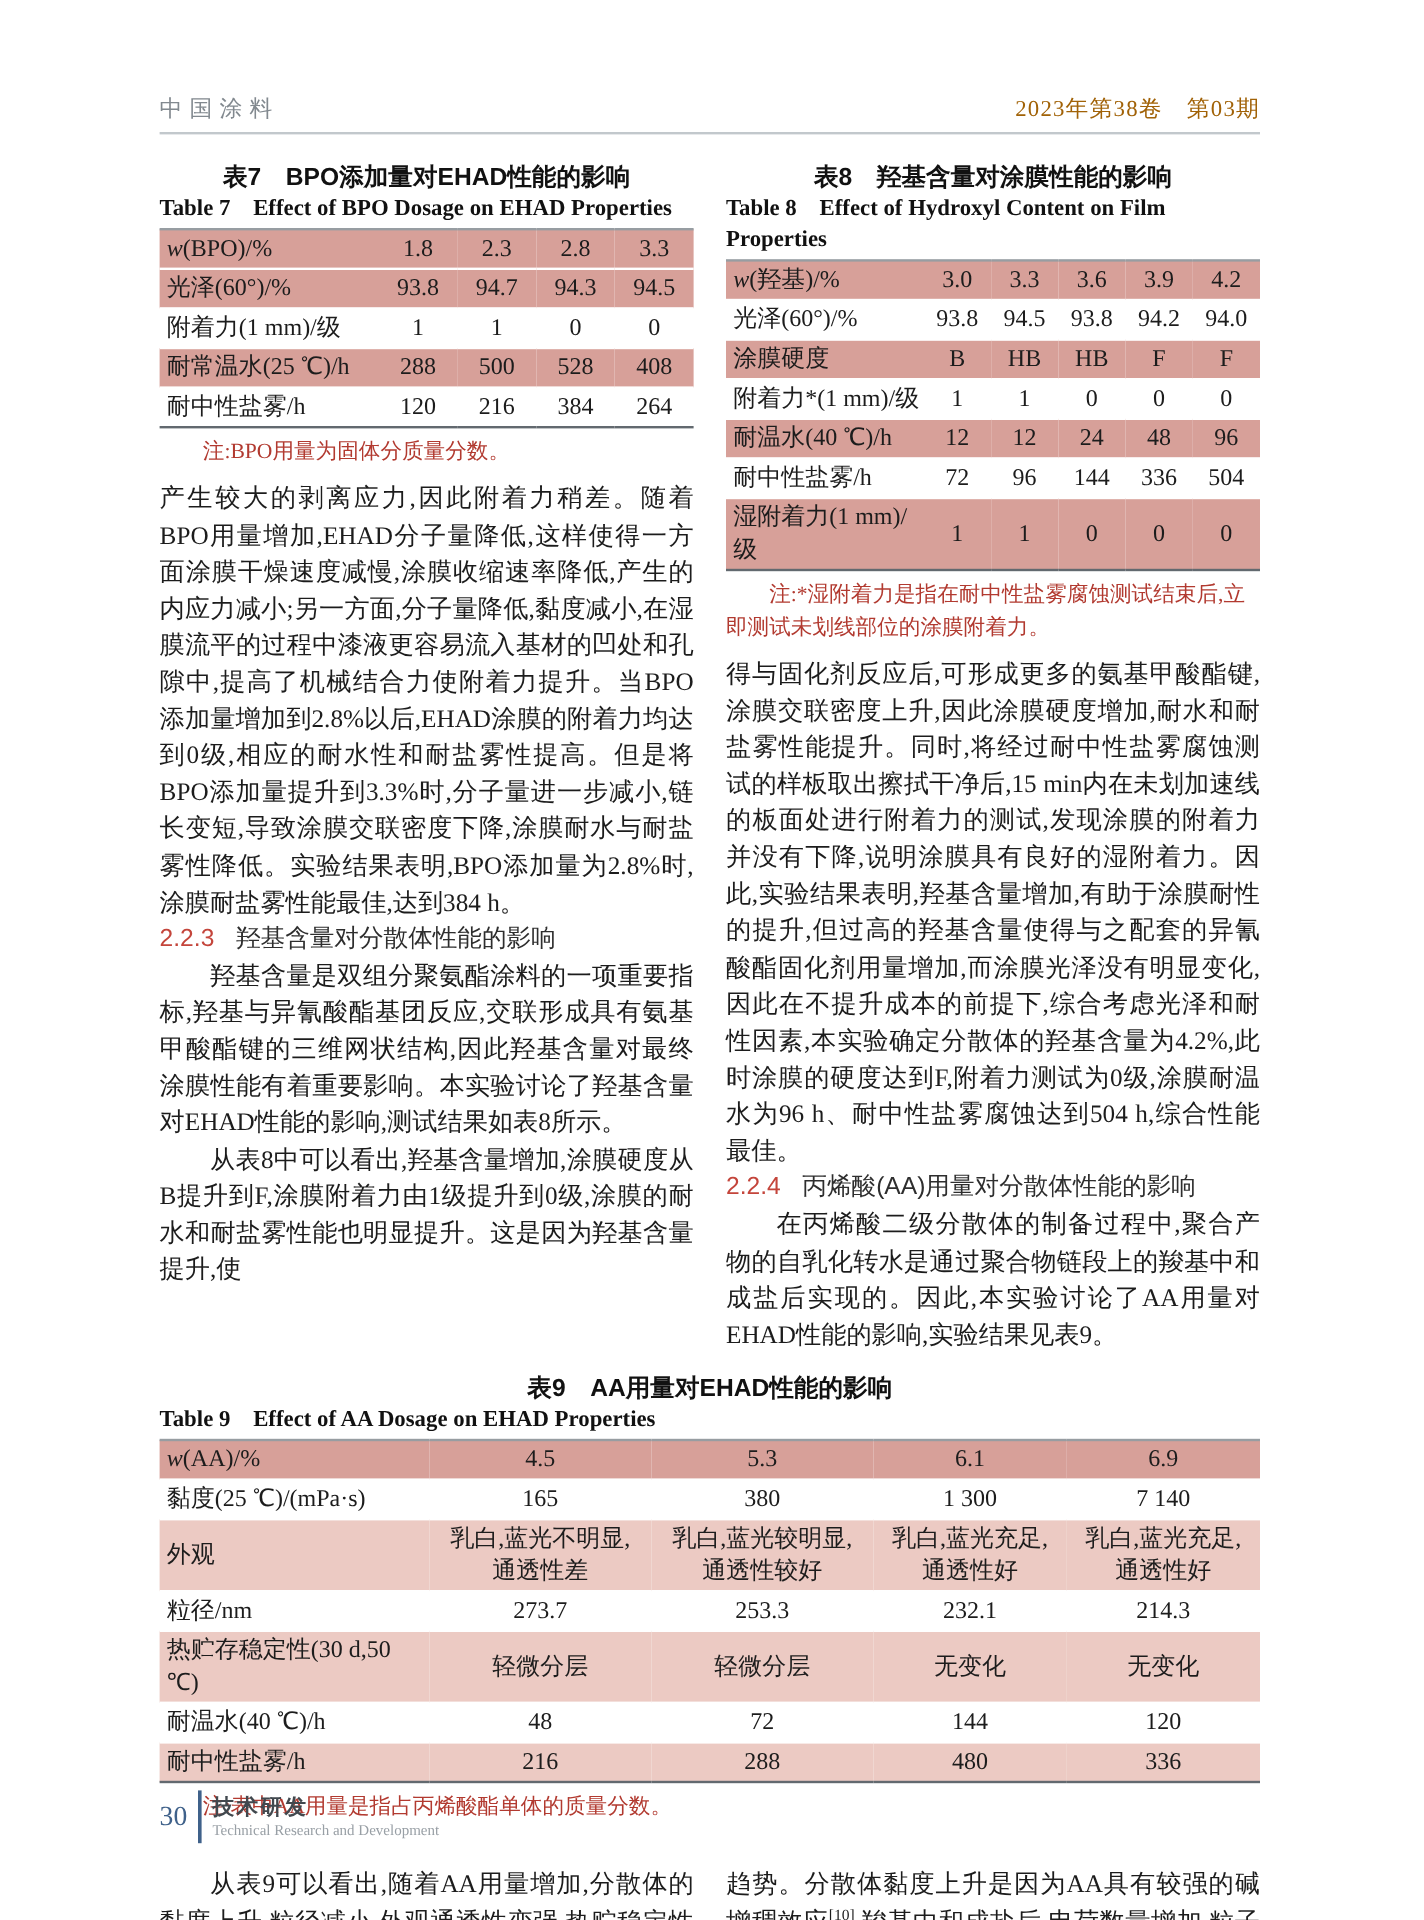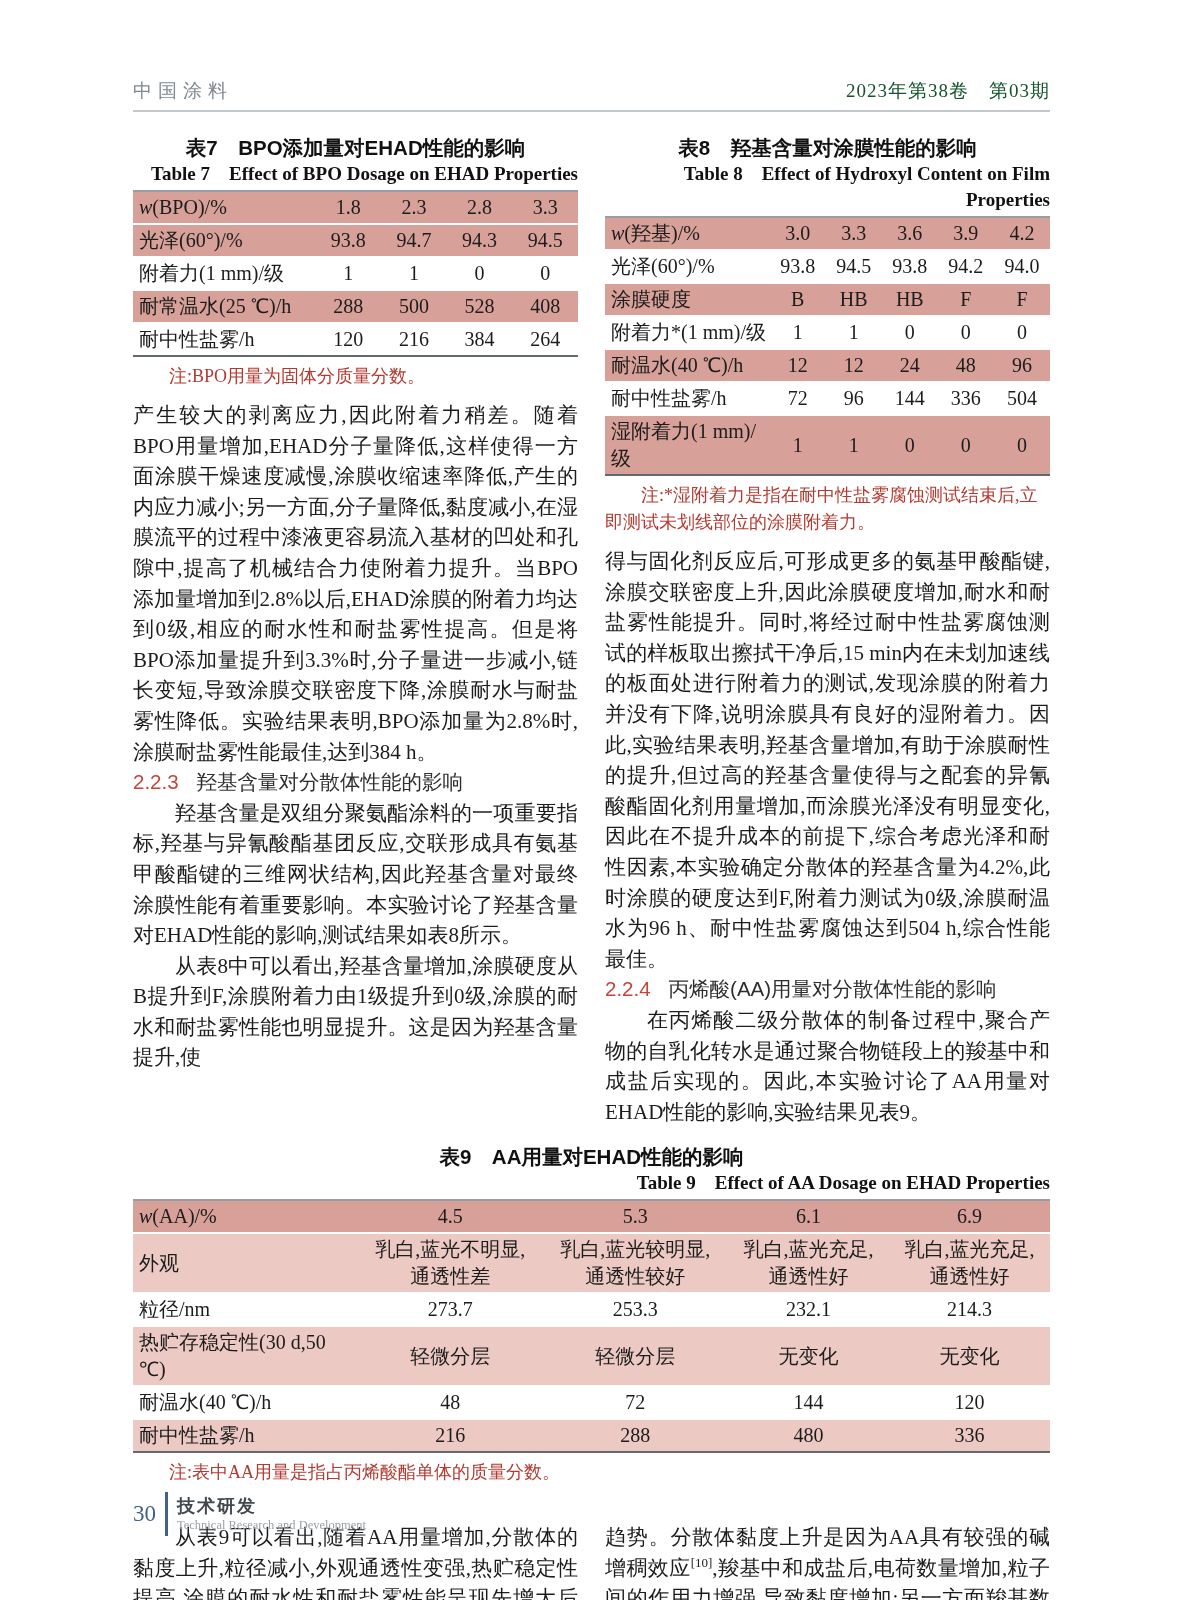--- a/index.html
+++ b/index.html
@@ -12,33 +12,33 @@
   .page{position:relative;width:1187px;height:1232px;}
 
   
   .page-header{
     margin:0 137px 0 133px;padding-top:78px;padding-bottom:6px;
     display:flex;justify-content:space-between;align-items:flex-end;
     border-bottom:2px solid #c2c8cc;
     font-size:19px;color:#82898f;
   }
   .journal{letter-spacing:6px;}
-  .issue{letter-spacing:1px;color:#14532d;}
+  .issue{letter-spacing:1px;color:#a16207;}
 
   
   .cols{display:flex;gap:27px;margin:22px 137px 0 133px;}
   .col{flex:1 1 0;min-width:0;}
 
   .tbl-block{margin-bottom:10px;}
   .tbl-title-cn{
     text-align:center;font-family:"Liberation Sans","DejaVu Sans",sans-serif;
     font-weight:700;font-size:20.5px;line-height:27px;color:#111;
   }
   .tbl-title-en{
-    text-align:right;font-weight:700;font-size:19px;line-height:26px;color:#111;
+    text-align:left;font-weight:700;font-size:19px;line-height:26px;color:#111;
     margin-bottom:3px;
   }
   table.datatable{
     width:100%;border-collapse:collapse;
     border-top:2px solid #979da2;border-bottom:2.5px solid #62696f;
     font-size:20px;
   }
   table.datatable tr{border-bottom:2.5px solid #ffffff;}
   table.datatable tr:last-child{border-bottom:none;}
   table.datatable td{
@@ -235,20 +235,27 @@
     <div class="tbl-title-en">Table 9　Effect of AA Dosage on EHAD Properties</div>
     <table class="datatable t9">
       <tbody>
           <tr class="row-dark">
             <td class="lbl"><i>w</i>(AA)/%</td>
             <td>4.5</td>
             <td>5.3</td>
             <td>6.1</td>
             <td>6.9</td>
           </tr>
+          <tr class="row-plain">
+            <td class="lbl">黏度(25 ℃)/(mPa·s)</td>
+            <td>165</td>
+            <td>380</td>
+            <td>1 300</td>
+            <td>7 140</td>
+          </tr>
           <tr class="row-light">
             <td class="lbl">外观</td>
             <td>乳白,蓝光不明显,
 通透性差</td>
             <td>乳白,蓝光较明显,
 通透性较好</td>
             <td>乳白,蓝光充足,
 通透性好</td>
             <td>乳白,蓝光充足,
 通透性好</td>

